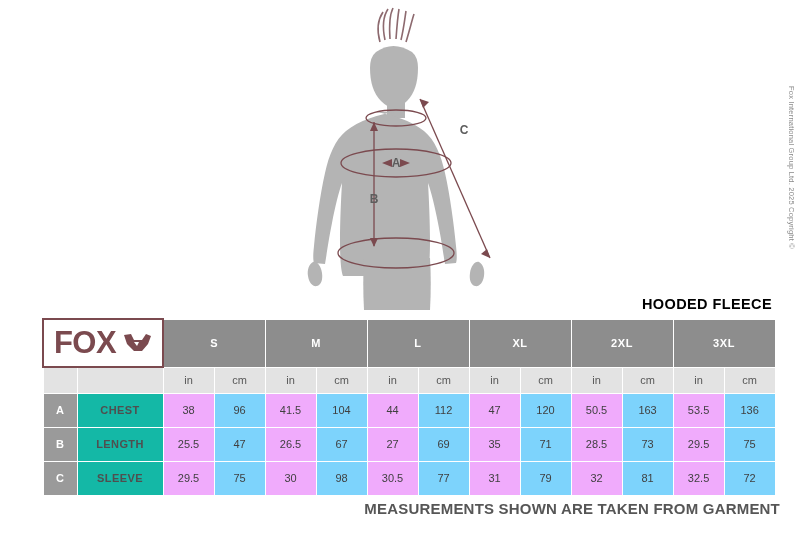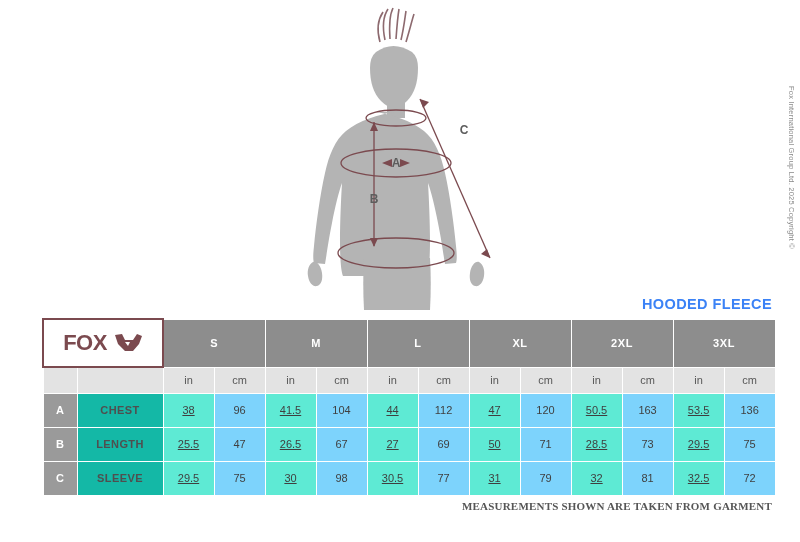--- a/index.html
+++ b/index.html
@@ -37,34 +37,33 @@
     padding-left: 6px;
   }
 
   
   #heading {
     position: absolute;
     right: 28px;
     top: 296px;
     font-size: 14.5px;
     font-weight: bold;
-    color: #3b82f6;
+    color: #000000;
     letter-spacing: 0.4px;
   }
 
   
   #footer-note {
     position: absolute;
-    right: 28px;
+    right: 20px;
     top: 500px;
-    font-size: 11px;
+    font-size: 15px;
     font-weight: bold;
     color: #565656;
     letter-spacing: 0.2px;
-    font-family: Liberation Serif, serif;
   }
 
   
   #size-table {
     position: absolute;
     left: 42px; top: 318px;
     width: 732px;
     border-collapse: collapse;
     table-layout: fixed;
   }
@@ -80,21 +79,21 @@
     background: #ffffff;
     border: 2px solid #7b4a4f !important;
     position: relative;
   }
   .logo-wrap {
     display:flex; align-items:center; justify-content:center;
     height: 100%;
     gap: 6px;
   }
   .logo-text {
-    font-size: 22px;
+    font-size: 31px;
     font-weight: bold;
     color: #7b4a4f;
     letter-spacing: -0.5px;
     font-family: "Liberation Sans", sans-serif;
   }
   .size-head {
     background: #8d8d8d;
     color: #ffffff;
     font-size: 15px;
     font-weight: bold;
@@ -119,21 +118,21 @@
     width: 34px;
   }
   .row-label {
     background: #14b8a6;
     color: #4f4f4f;
     font-size: 11px;
     font-weight: bold;
     letter-spacing: 0.4px;
     width: 86px;
   }
-  .cell-dark { background: #5eead4; color:#3f3f3f;text-decoration:underline; }
+  .cell-dark { background: #f0abfc; color:#3f3f3f; }
   .cell-light { background: #7dd3fc; color:#3f3f3f; }
 </style>
 </head>
 <body>
 
 <div id="figure-area">
   <svg id="figure-svg" width="310" height="310" viewBox="0 0 310 310">
 
     <g fill="none" stroke="#8d6a6f" stroke-width="1.6">
       <path d="M130 42 C126 28 129 18 133 12"></path>
@@ -283,21 +282,21 @@
 
     <tr class="data-row">
       <td class="row-letter">B</td>
       <td class="row-label">LENGTH</td>
       <td class="cell-dark">25.5</td>
       <td class="cell-light">47</td>
       <td class="cell-dark">26.5</td>
       <td class="cell-light">67</td>
       <td class="cell-dark">27</td>
       <td class="cell-light">69</td>
-      <td class="cell-dark">50</td>
+      <td class="cell-dark">35</td>
       <td class="cell-light">71</td>
       <td class="cell-dark">28.5</td>
       <td class="cell-light">73</td>
       <td class="cell-dark">29.5</td>
       <td class="cell-light">75</td>
     </tr>
 
     <tr class="data-row">
       <td class="row-letter">C</td>
       <td class="row-label">SLEEVE</td>

